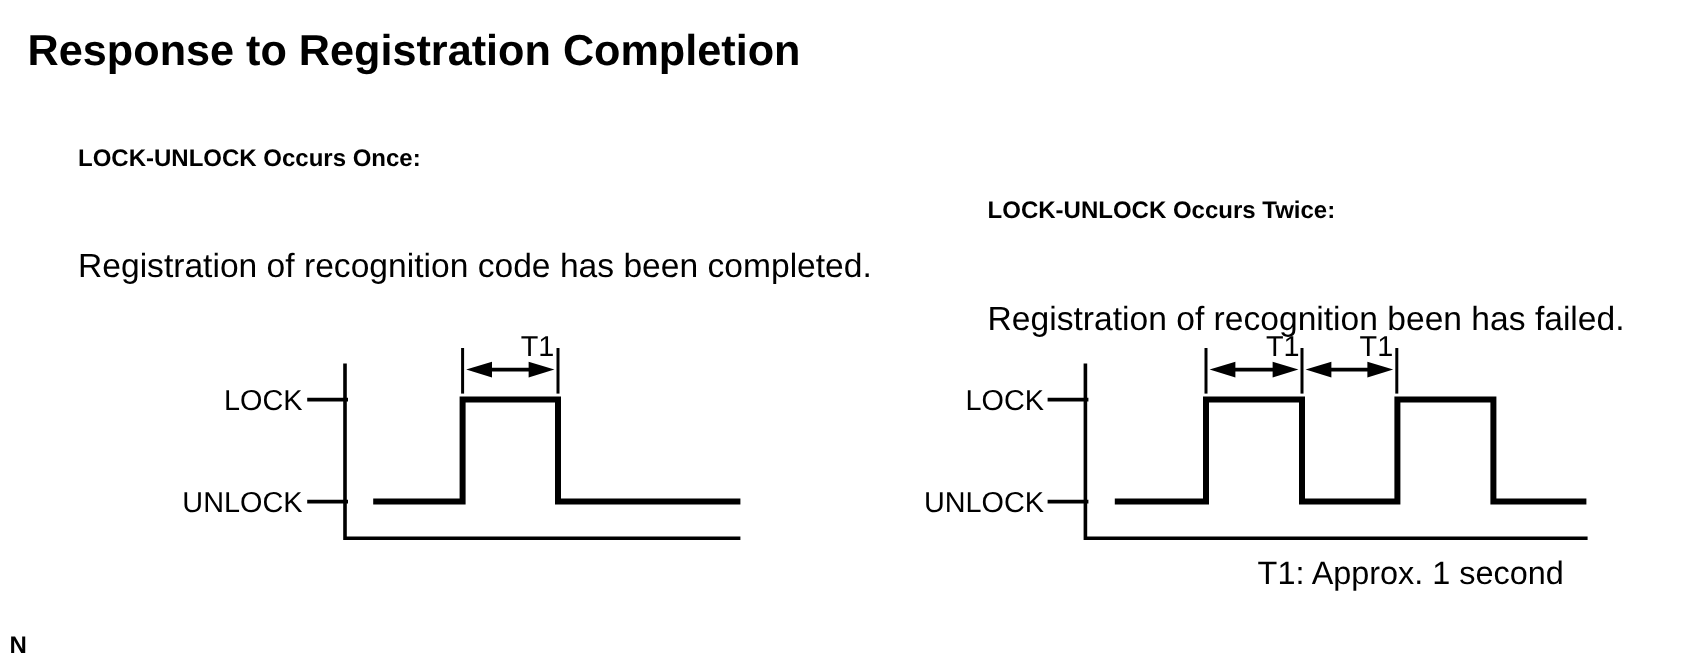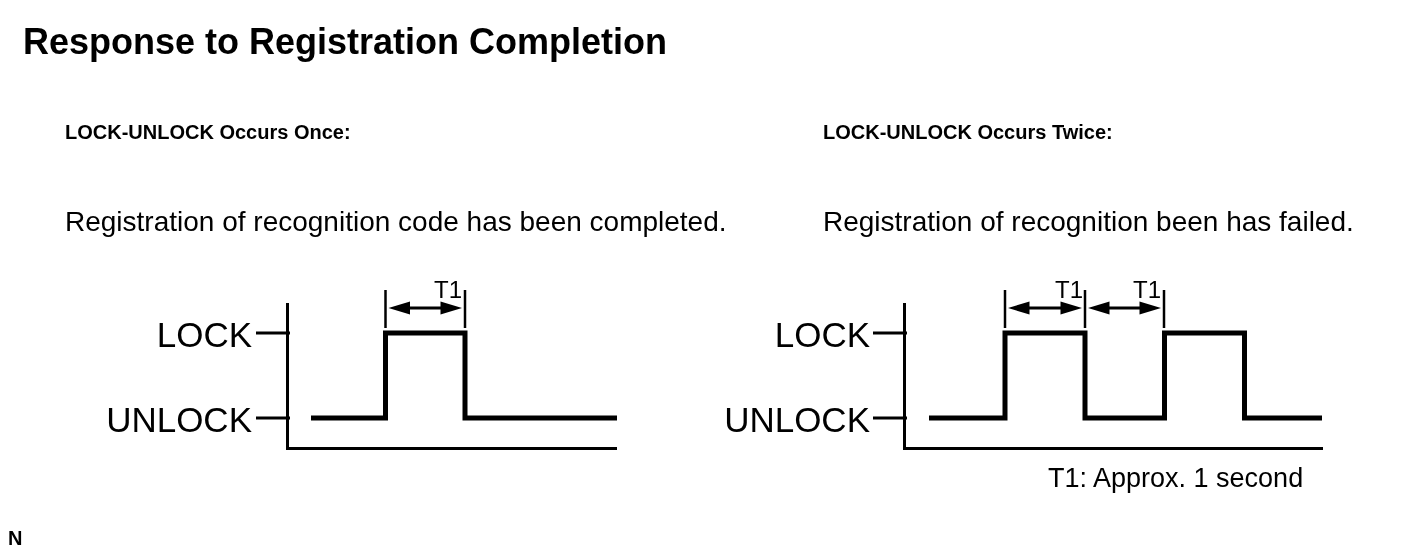--- a/index.html
+++ b/index.html
@@ -8,22 +8,22 @@
     position: relative; overflow: hidden;
     background: var(--paper, #ffffff);
     color: var(--ink, #000000);
     font-family: "Liberation Sans", sans-serif;
   }
   .abs { position: absolute; white-space: nowrap; }
   .title { left: 23px; top: 21px; font-size: 36px; font-weight: bold; }
   .heading { top: 121px; font-size: 20px; font-weight: bold; }
   .desc { top: 206px; font-size: 28px; }
   .col-left { left: 65px; }
-  .col-right { left: 823px; }
-  .sig-label { font-size: 35px; width: 200px; text-align: right; line-height: 31px; }
+  .col-right { left: 823px; margin-top: 44px; }
+  .sig-label { font-size: 24px; width: 200px; text-align: right; line-height: 31px; }
   .t1-label { font-size: 24px; width: 80px; text-align: right; top: 274px; line-height: 31px; }
   .note { left: 1048px; top: 463px; font-size: 27px; }
   .footer-char { left: 8px; top: 527px; font-size: 20px; font-weight: bold; }
   svg.overlay { position: absolute; left: 0; top: 0; }
   svg .stroke { stroke: currentColor; fill: none; }
   svg .fill { fill: currentColor; stroke: none; }
 </style>
 </head>
 <body>
 

